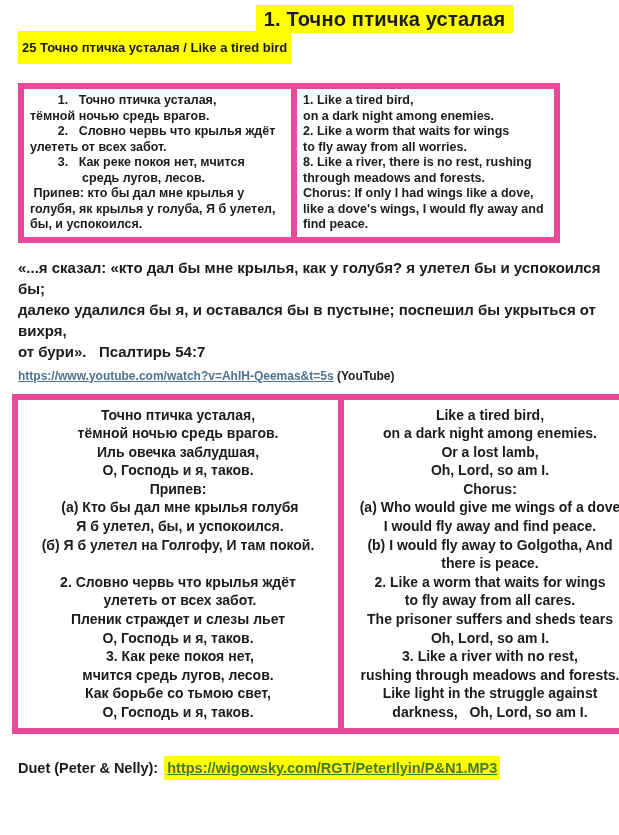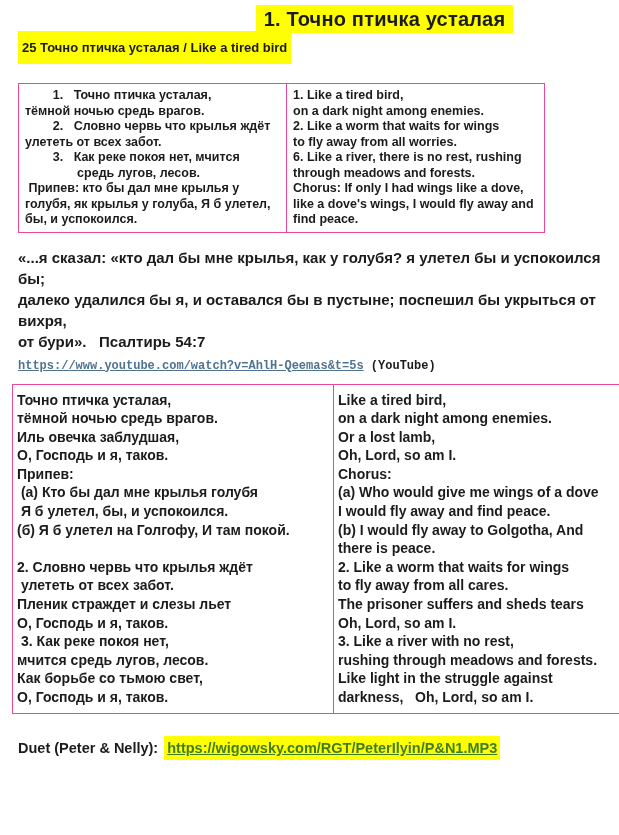--- a/index.html
+++ b/index.html
@@ -14,42 +14,42 @@
   .hl { background:#ffff00; }
 
   .title-row { text-align:center; padding:8px 0 0 150px; }
   .title { font-size:20px; padding:3px 8px; letter-spacing:0.2px; }
 
   .subtitle { margin:9px 0 0 18px; font-size:13px; }
   .subtitle .hl { padding:9px 4px; }
 
   table { border-collapse:collapse; table-layout:fixed; }
   td {
-    border:1px solid #ec4899; vertical-align:top;
+    border:6px solid #ec4899; vertical-align:top;
     white-space:pre-wrap; overflow:hidden;
   }
 
   .t1 { margin:28px 0 0 18px; width:500px; }
   .t1 td { font-size:12.5px; line-height:15.5px; padding:4px 6px; }
   .t1 .c1 { width:255px; }
   .t1 .c2 { width:245px; }
 
   .quote {
     margin:14px 0 0 18px; width:586px;
     font-size:15px; line-height:21px; white-space:pre-wrap;
   }
   .quote.en { margin-top:5px; }
 
-  .linkline { margin:7px 0 0 18px; font-size:12px; line-height:15px;font-family:Liberation Mono, monospace; }
+  .linkline { margin:7px 0 0 18px; font-size:12px; line-height:15px; }
   .linkline.l2 { margin-top:13px; }
   a.doc-link { color:#4f7391; text-decoration:underline; cursor:pointer; }
   .suffix { color:#1b1b1b; }
 
   .t2 { margin:10px 0 0 12px; width:596px; }
-  .t2 td { font-size:14px; line-height:18.6px; padding:6px 4px; }
+  .t2 td { font-size:14px; line-height:18.6px; padding:6px 4px;text-align:center; }
   .t2 .c1 { width:312px; }
   .t2 .c2 { width:284px; }
 
   .footer { margin:26px 0 0 18px; font-size:14.5px; }
   a.duet-link {
     color:#3f7d23; background:#ffff00;
     text-decoration:underline; cursor:pointer;
     margin-left:6px; padding:4px 3px;
   }
 </style>
@@ -75,21 +75,21 @@
 улететь от всех забот.
         3.   Как реке покоя нет, мчится
                средь лугов, лесов.
  Припев: кто бы дал мне крылья у
 голубя, як крылья у голуба, Я б улетел,
 бы, и успокоился.</td>
         <td class="c2">1. Like a tired bird,
 on a dark night among enemies.
 2. Like a worm that waits for wings
 to fly away from all worries.
-6. Like a river, there is no rest, rushing
+8. Like a river, there is no rest, rushing
 through meadows and forests.
 Chorus: If only I had wings like a dove,
 like a dove's wings, I would fly away and
 find peace.</td>
       </tr>
     </tbody>
   </table>
 
   <div class="quote ru">«...я сказал: «кто дал бы мне крылья, как у голубя? я улетел бы и успокоился бы;
 далеко удалился бы я, и оставался бы в пустыне; поспешил бы укрыться от вихря,

